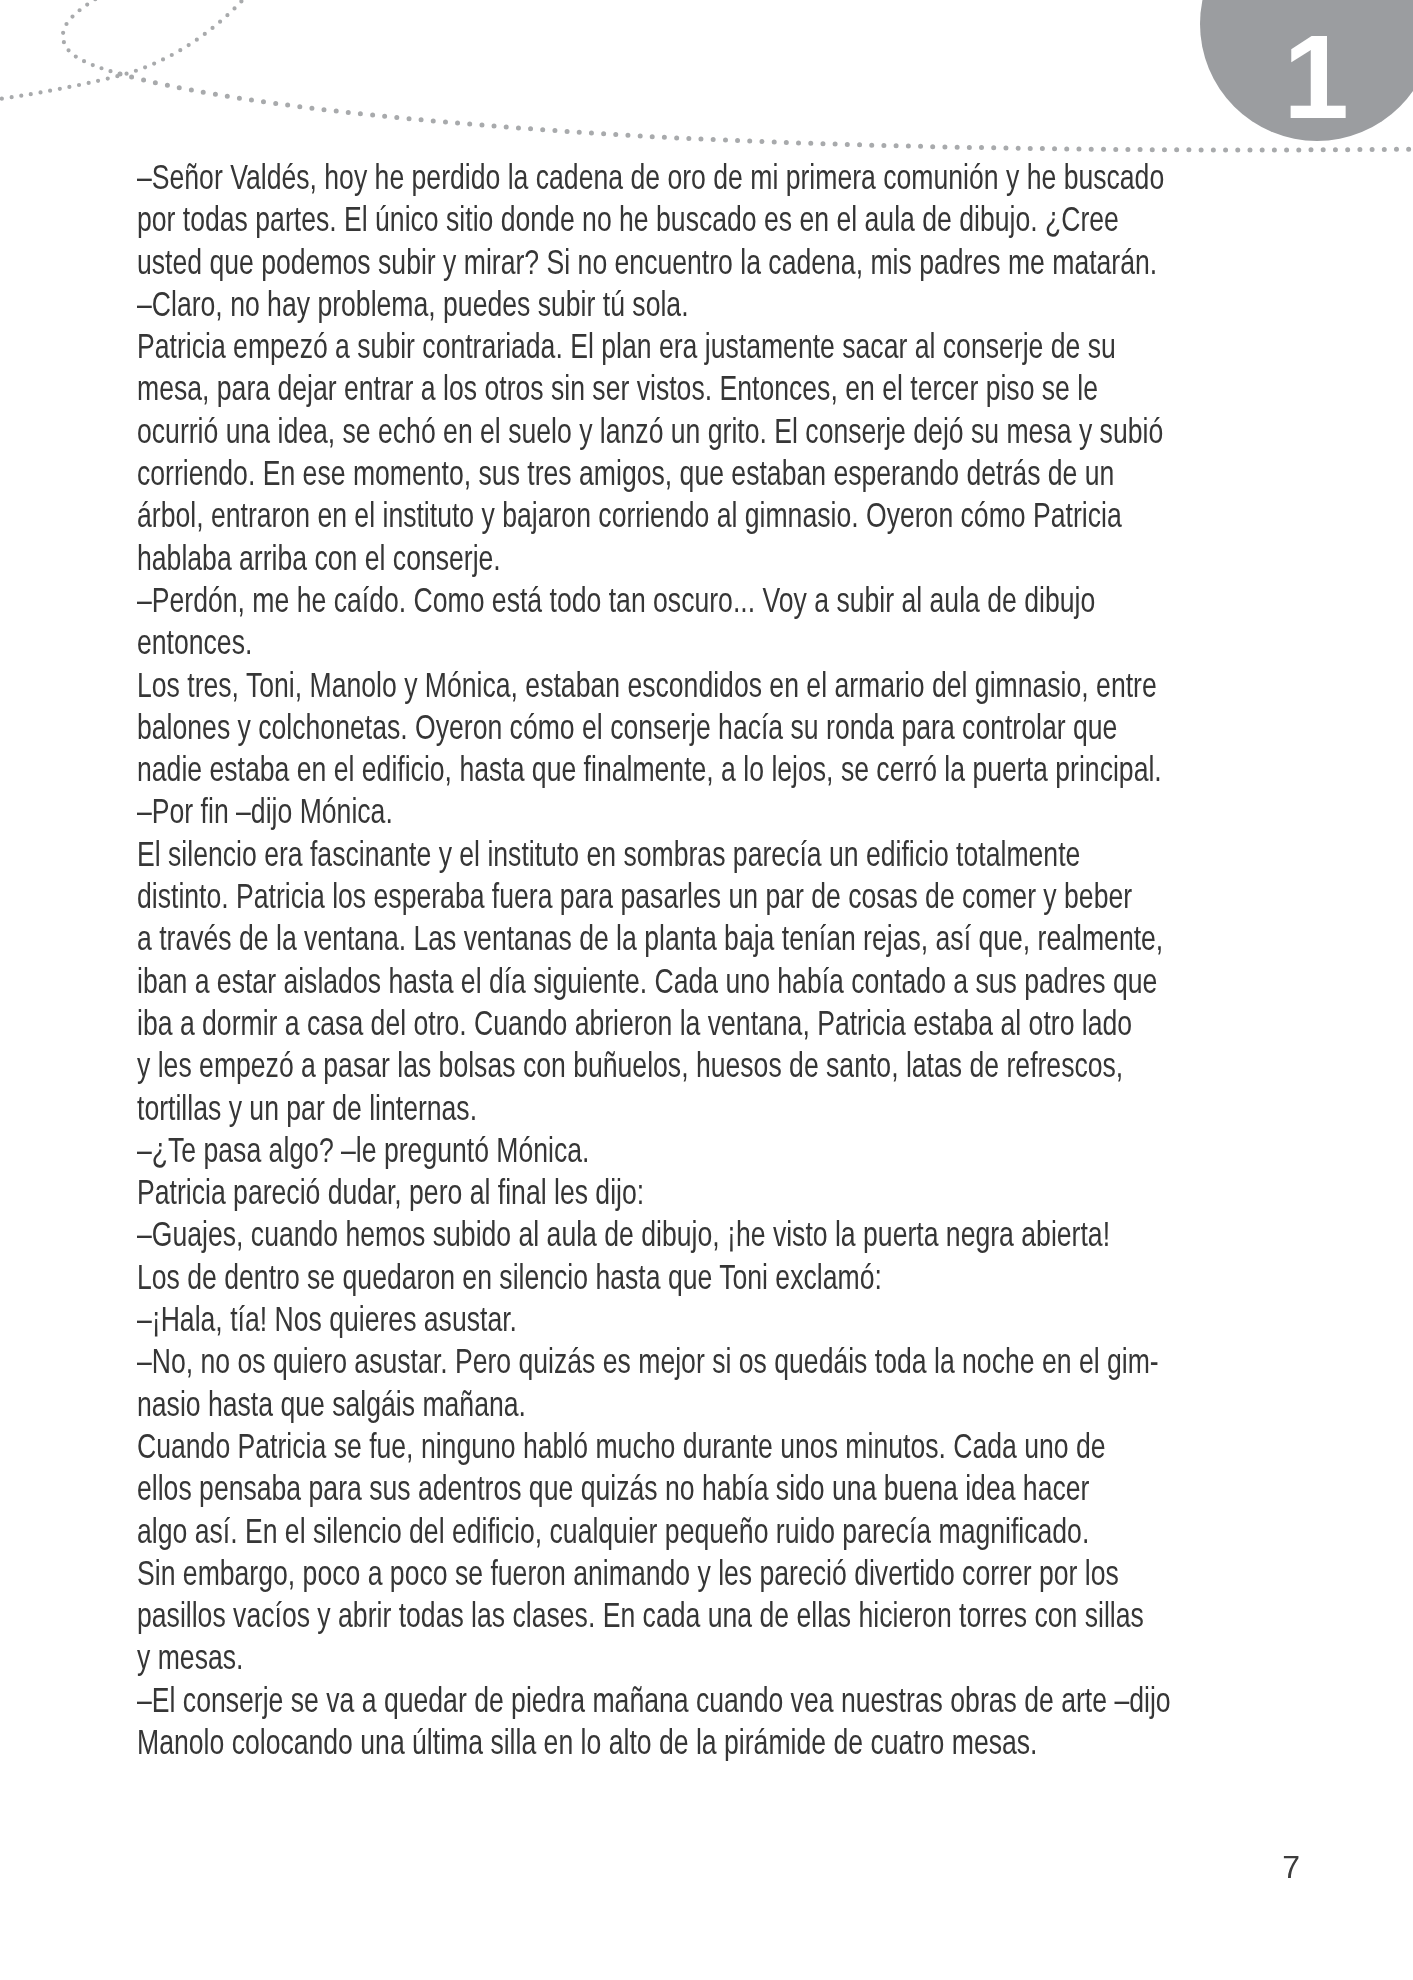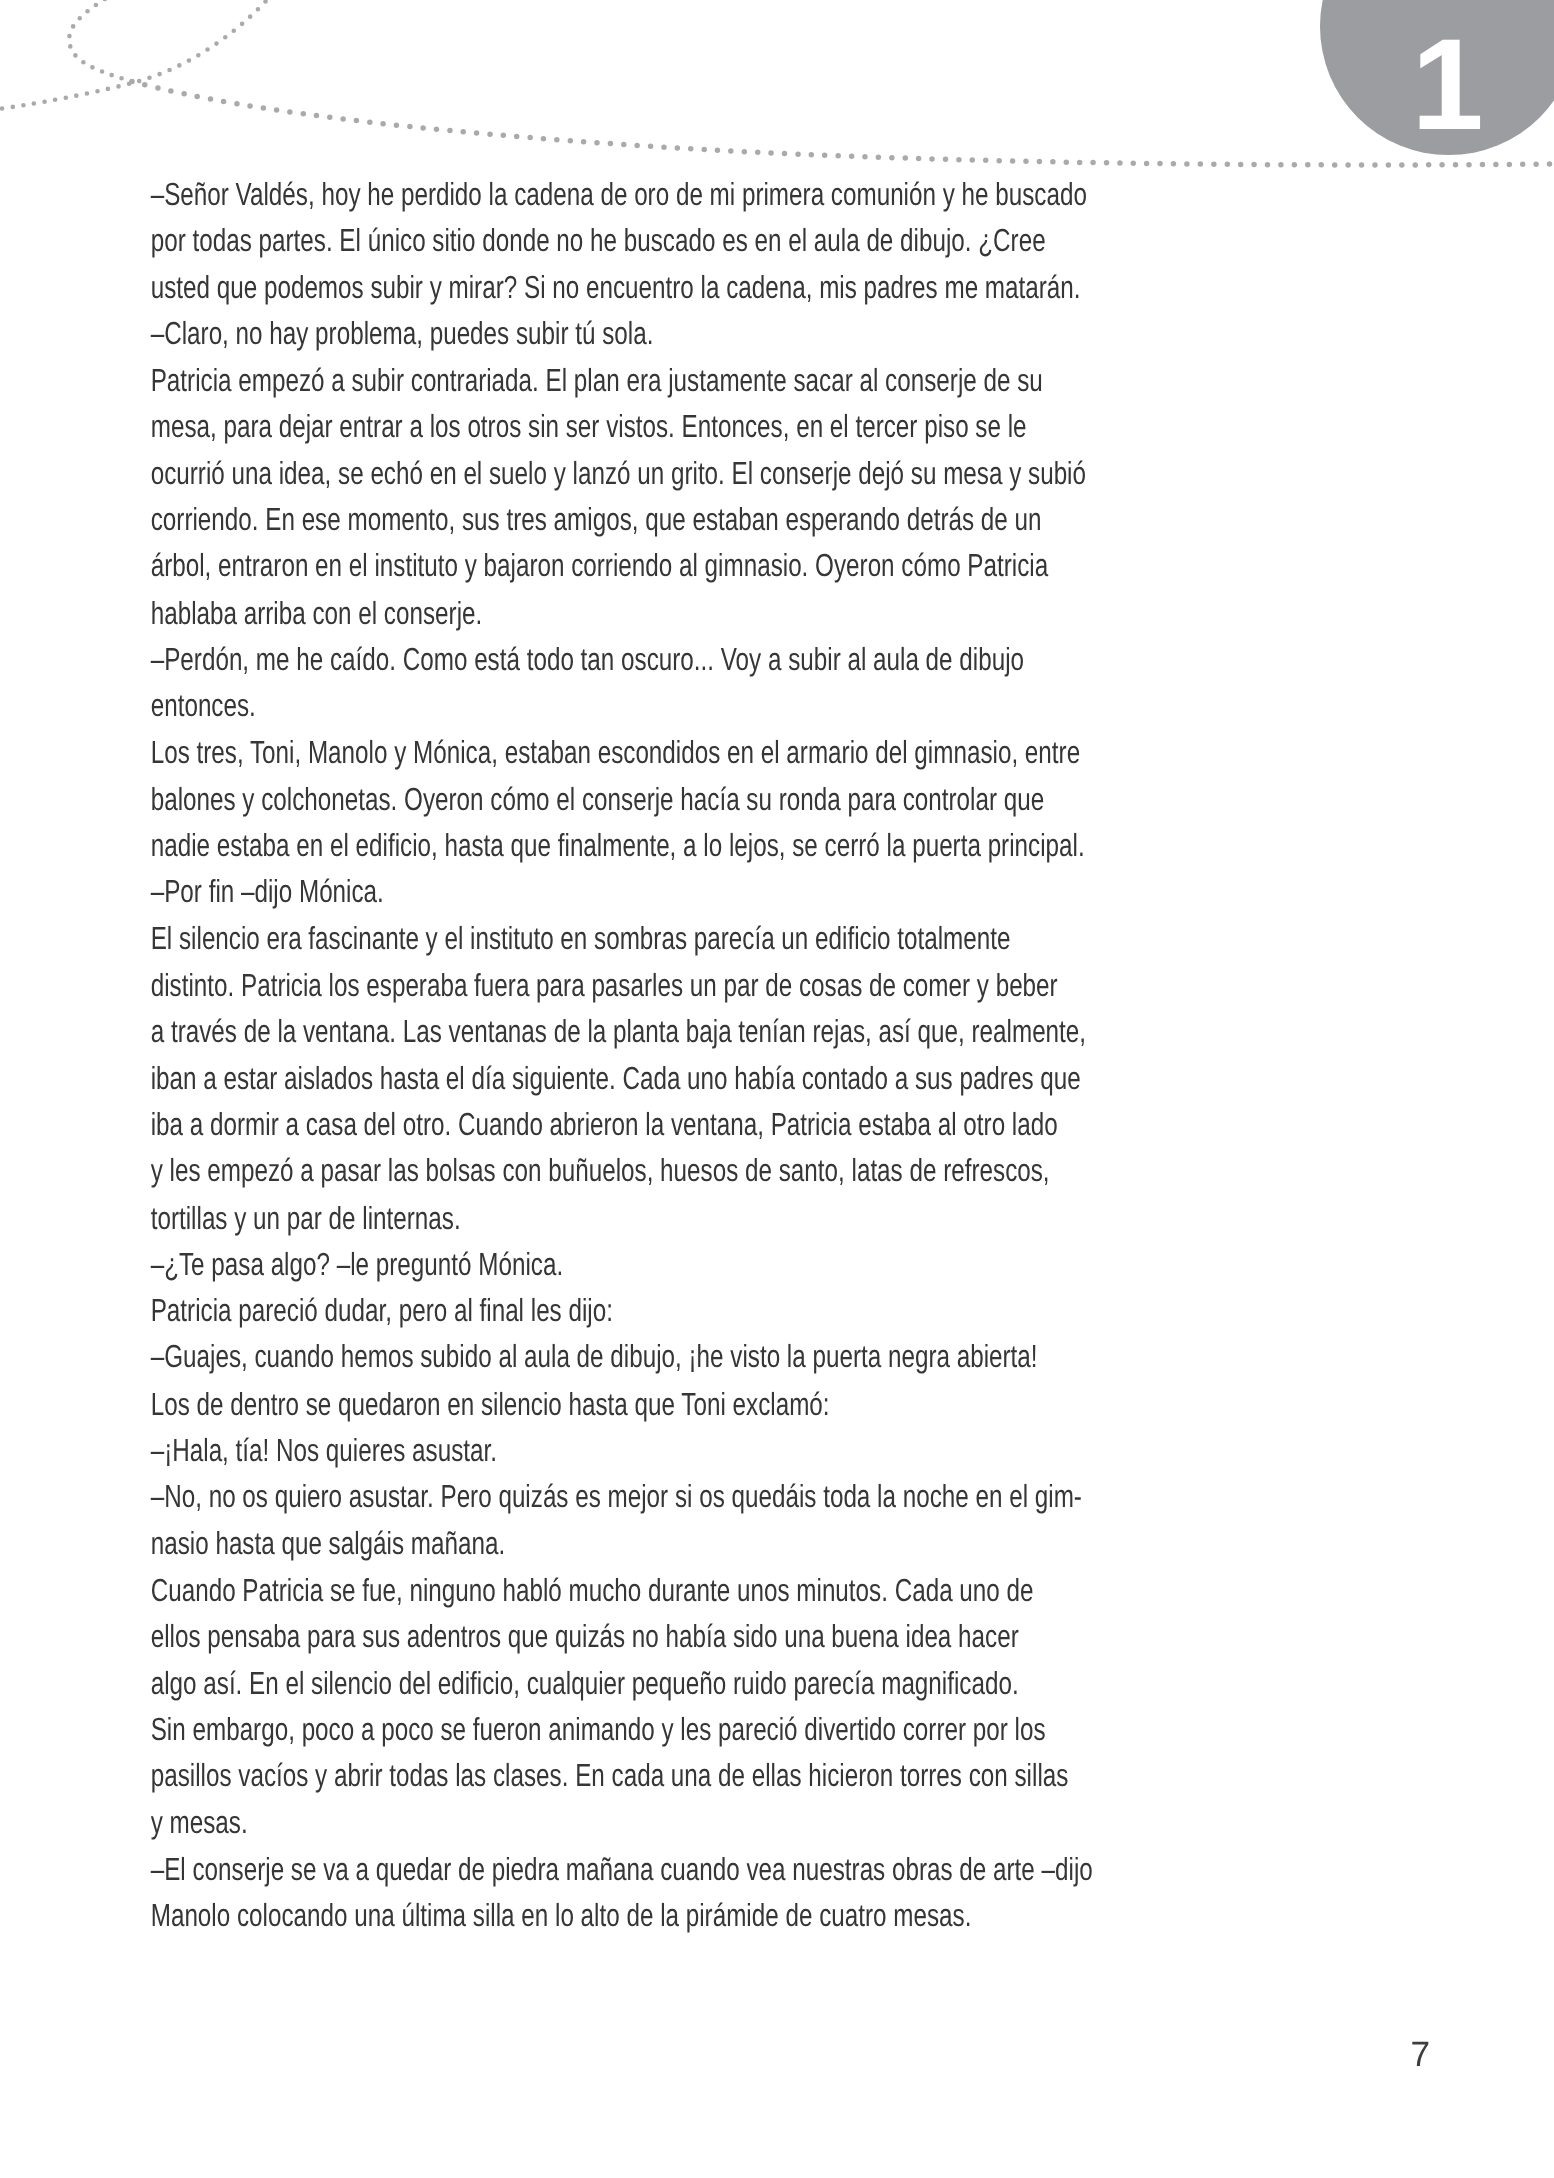--- a/index.html
+++ b/index.html
@@ -36,21 +36,21 @@
     line-height: 1;
     color: #ffffff;
     letter-spacing: -2px;
   }
   .story-text {
     position: absolute;
     left: 137px;
     top: 156px;
     width: 1100px;
     color: #363636;
-    font-size: 29px;
+    font-size: 35px;
     font-weight: 300;
   }
   .story-text .line {
     white-space: nowrap;
     line-height: 42.3px;
     height: 42.3px;
     transform: scaleX(0.76);
     transform-origin: 0 50%;
   }
   .page-number {

